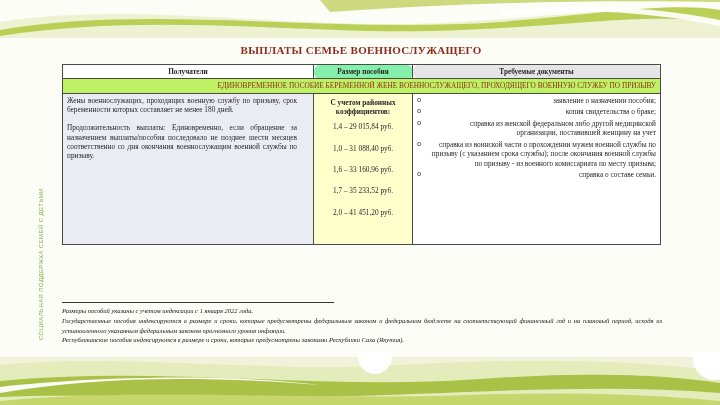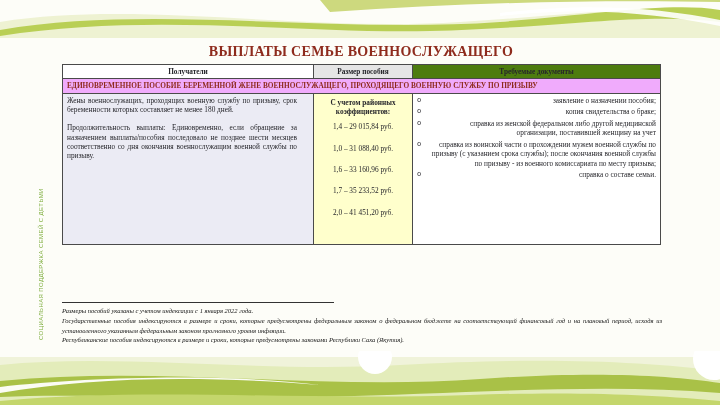--- a/index.html
+++ b/index.html
@@ -17,40 +17,40 @@
   .deco-bottom{bottom:0;height:54px;}
   .vertical-label{
     position:absolute;left:38px;top:210px;height:130px;
     writing-mode:vertical-rl;transform:rotate(180deg);
     font-family:"Liberation Sans", sans-serif;
     font-size:6px;letter-spacing:0.4px;color:#7fae3f;
     white-space:nowrap;
   }
   .page-title{
     position:absolute;top:44px;left:62px;width:598px;
-    text-align:center;font-weight:bold;font-size:14px;
+    text-align:center;font-weight:bold;font-size:11px;
     color:#8e2b1d;letter-spacing:0.3px;
   }
   table.benefits{
     position:absolute;top:64px;left:62px;width:598px;
     border-collapse:collapse;table-layout:fixed;
   }
   table.benefits td{
     border:1px solid #4a4a4a;
     padding:2px 4px;
     vertical-align:top;
     font-size:7.3px;line-height:1.28;
   }
-  td.hdr{text-align:center;font-weight:bold;font-size:7.6px;padding:2px;}
+  td.hdr{text-align:center;font-weight:bold;font-size:7.6px;padding:2px;border-radius:6px;}
   td.hdr-recipients{background:#ffffff;}
-  td.hdr-amount{background:#e5e5e5;}
-  td.hdr-docs{background:#4d7c0f;}
+  td.hdr-amount{background:#86efac;}
+  td.hdr-docs{background:#e5e5e5;}
   td.section{
-    background:#f0abfc;color:#8e2b1d;font-weight:bold;
-    text-align:left;font-size:8.8px;line-height:1.35;
+    background:#bef264;color:#8e2b1d;font-weight:normal;
+    text-align:right;font-size:8.8px;line-height:1.35;
     padding:4px 18px;
   }
   td.cell-recipients{background:#ebebf4;text-align:justify;height:146px;}
   td.cell-amount{background:#ffffcc;text-align:center;}
   td.cell-docs{background:#ffffff;}
   .para{margin:0 12px 9px 0;}
   .amount-intro{font-weight:bold;margin:2px 0 6px 0;}
   .amount-line{margin:0 0 12px 0;}
   .doc-item{display:flex;margin:0 0 2px 0;}
   .doc-bullet{

